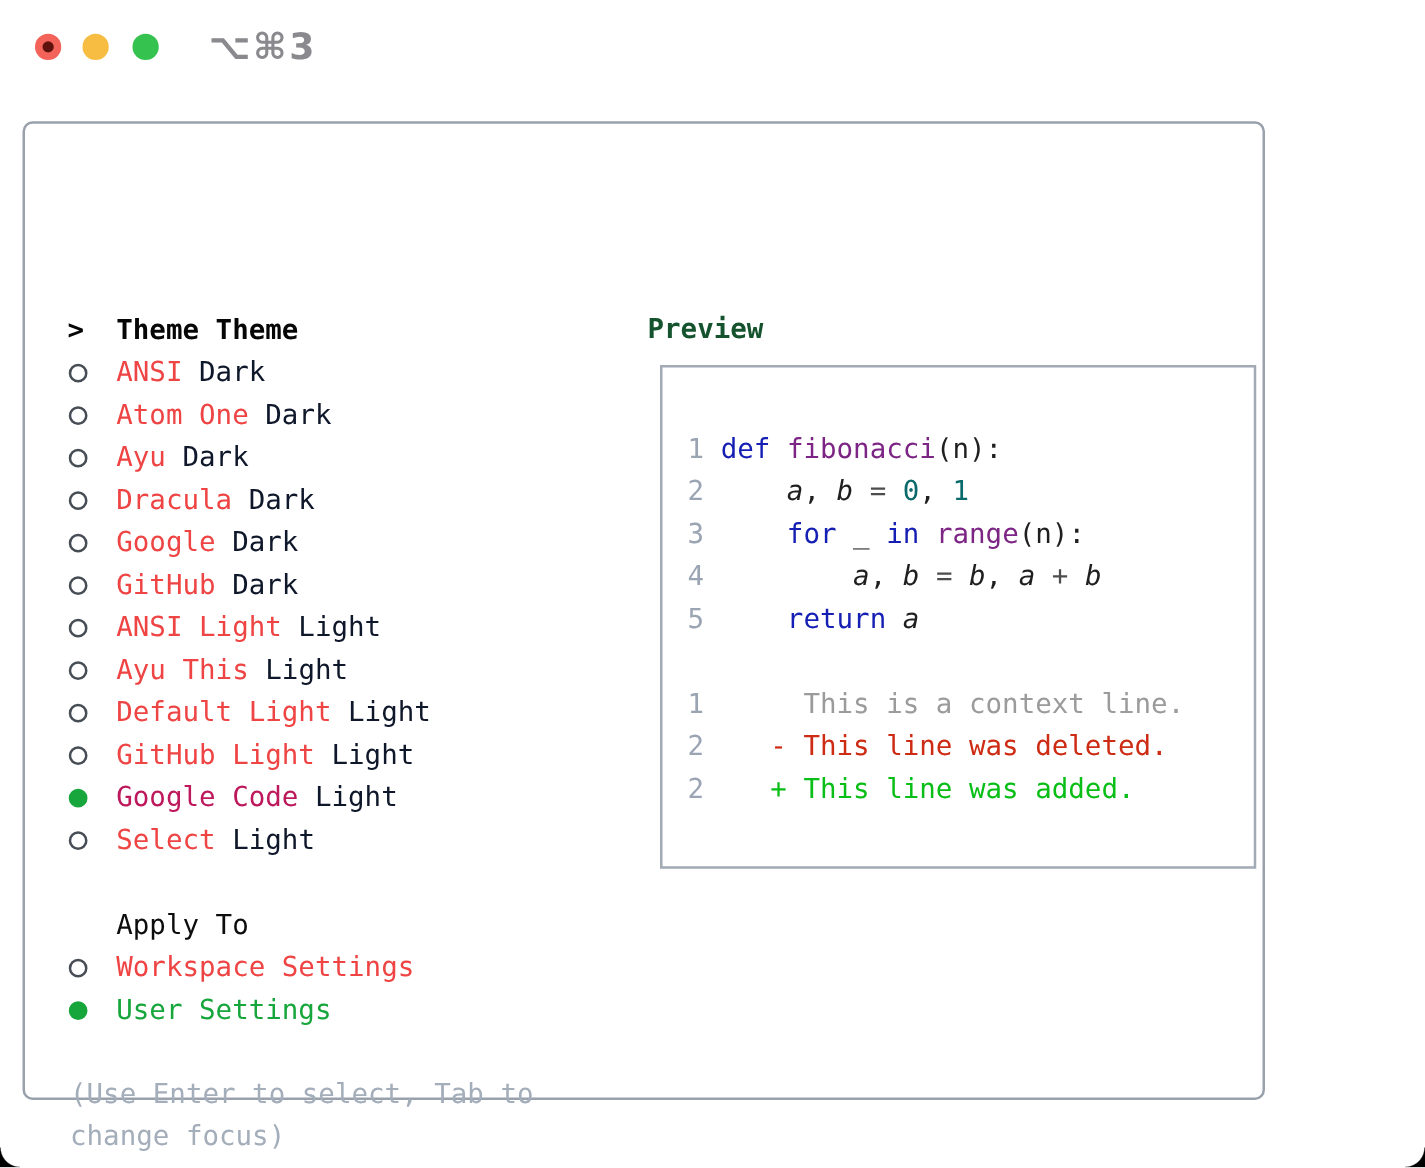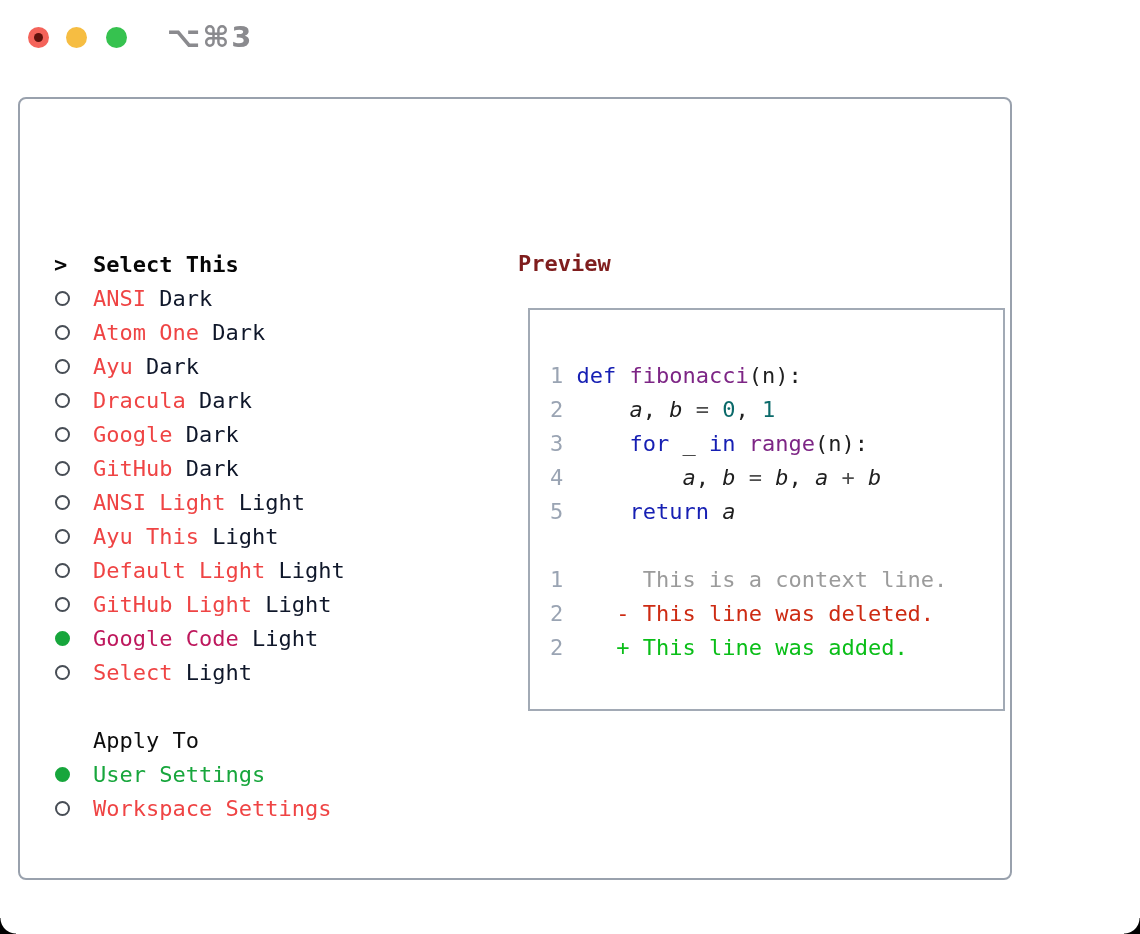--- a/index.html
+++ b/index.html
@@ -31,22 +31,22 @@
   .header-row{font-weight:bold;color:#060606;}
   .tname{color:#ef4444;}
   .theme.selected .tname{color:#be185d;}
   .tvariant{color:#0f172a;}
   .apply-label{color:#0d0d0d;}
   .apply.selected .tname{color:#17a63c;}
   .help{position:absolute;left:36px;top:760px;width:400px;
     font-size:22px;line-height:34px;color:#a4adba;}
   
   .preview-title{position:absolute;left:498px;top:148px;height:34px;line-height:34px;
-    font-weight:bold;font-size:22px;color:#7f1d1d;}
-  .preview-box{position:absolute;left:508px;top:209px;width:477px;height:403px;
+    font-weight:bold;font-size:22px;color:#14532d;}
+  .preview-box{position:absolute;left:508px;top:193px;width:477px;height:403px;
     border:2px solid #a2aab5;box-sizing:border-box;background:#fff;}
   .preview-box pre{margin:0;font-family:"DejaVu Sans Mono","Liberation Mono",monospace;
     font-size:22px;line-height:34px;padding:49px 0 0 20px;}
   .ln{color:#9aa4b3;}
   .c-kw{color:#161fb3;}
   .c-fn{color:#7d2585;}
   .c-lit{color:#0b6a6a;}
   .c-pl{color:#1f1f1f;}
   .c-op{color:#4d4d4d;}
   .c-var{color:#1f1f1f;font-style:italic;}
@@ -68,21 +68,21 @@
     </span>
   <span class="tl yellow"></span>
   <span class="tl green"></span>
   <span class="shortcut">⌥⌘3</span>
 
   <div class="panel">
 
     <div class="left-col">
       <div class="row header-row">
         <span class="marker"><span class="cursor">&gt;</span></span>
-        <span class="label">Select This</span>
+        <span class="label">Theme Theme</span>
       </div>
       <div id="theme-rows">
           <div class="row theme"><span class="marker"><span class="radio"></span></span><span class="tname">ANSI</span><span class="tvariant"> Dark</span></div>
           <div class="row theme"><span class="marker"><span class="radio"></span></span><span class="tname">Atom One</span><span class="tvariant"> Dark</span></div>
           <div class="row theme"><span class="marker"><span class="radio"></span></span><span class="tname">Ayu</span><span class="tvariant"> Dark</span></div>
           <div class="row theme"><span class="marker"><span class="radio"></span></span><span class="tname">Dracula</span><span class="tvariant"> Dark</span></div>
           <div class="row theme"><span class="marker"><span class="radio"></span></span><span class="tname">Google</span><span class="tvariant"> Dark</span></div>
           <div class="row theme"><span class="marker"><span class="radio"></span></span><span class="tname">GitHub</span><span class="tvariant"> Dark</span></div>
           <div class="row theme"><span class="marker"><span class="radio"></span></span><span class="tname">ANSI Light</span><span class="tvariant"> Light</span></div>
           <div class="row theme"><span class="marker"><span class="radio"></span></span><span class="tname">Ayu This</span><span class="tvariant"> Light</span></div>
@@ -90,25 +90,26 @@
           <div class="row theme"><span class="marker"><span class="radio"></span></span><span class="tname">GitHub Light</span><span class="tvariant"> Light</span></div>
           <div class="row theme selected"><span class="marker"><span class="radio filled"></span></span><span class="tname">Google Code</span><span class="tvariant"> Light</span></div>
           <div class="row theme"><span class="marker"><span class="radio"></span></span><span class="tname">Select</span><span class="tvariant"> Light</span></div>
         </div>
       <div class="row"></div>
       <div class="row">
         <span class="marker"></span>
         <span class="apply-label">Apply To</span>
       </div>
       <div id="apply-rows">
+          <div class="row apply"><span class="marker"><span class="radio"></span></span><span class="tname">Workspace Settings</span></div>
           <div class="row apply selected"><span class="marker"><span class="radio filled"></span></span><span class="tname">User Settings</span></div>
-          <div class="row apply"><span class="marker"><span class="radio"></span></span><span class="tname">Workspace Settings</span></div>
         </div>
     </div>
 
+    <div class="help">(Use Enter to select, Tab to change focus)</div>
 
     <div class="preview-title">Preview</div>
     <div class="preview-box">
       <pre id="code-block"><span class="ln">1 </span><span class="c-kw">def</span><span class="c-pl"> </span><span class="c-fn">fibonacci</span><span class="c-pl">(n):</span>
 <span class="ln">2 </span><span class="c-pl">    </span><span class="c-var">a</span><span class="c-pl">, </span><span class="c-var">b</span><span class="c-op"> = </span><span class="c-lit">0</span><span class="c-pl">, </span><span class="c-lit">1</span>
 <span class="ln">3 </span><span class="c-pl">    </span><span class="c-kw">for</span><span class="c-pl"> _ </span><span class="c-kw">in</span><span class="c-pl"> </span><span class="c-fn">range</span><span class="c-pl">(n):</span>
 <span class="ln">4 </span><span class="c-pl">        </span><span class="c-var">a</span><span class="c-pl">, </span><span class="c-var">b</span><span class="c-op"> = </span><span class="c-var">b</span><span class="c-pl">, </span><span class="c-var">a</span><span class="c-op"> + </span><span class="c-var">b</span>
 <span class="ln">5 </span><span class="c-pl">    </span><span class="c-kw">return</span><span class="c-pl"> </span><span class="c-var">a</span>
 
 <span class="ln">1</span><span class="d-context">      This is a context line.</span>

